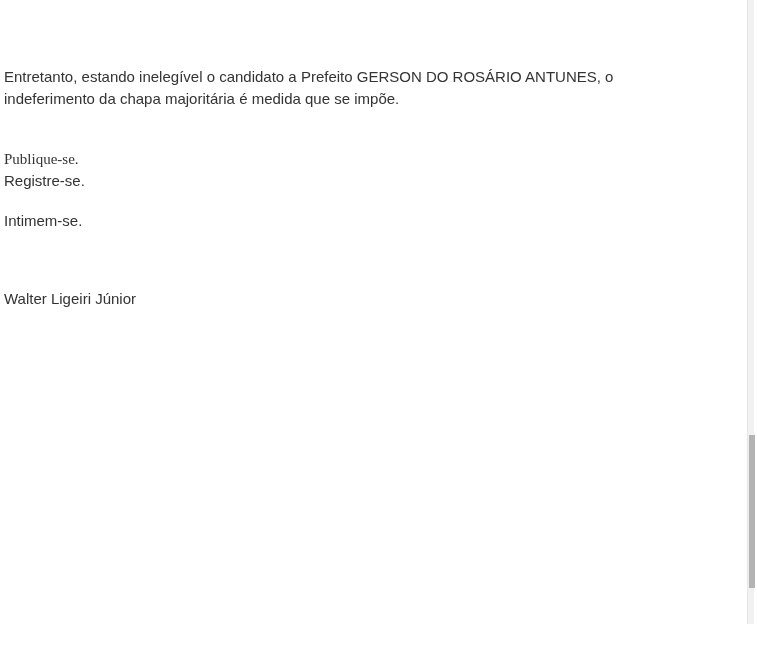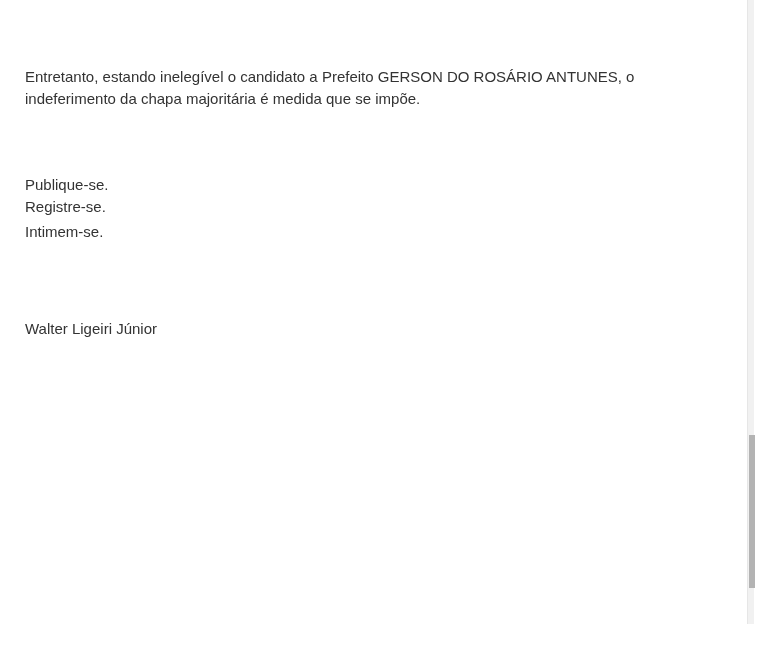--- a/index.html
+++ b/index.html
@@ -14,31 +14,31 @@
     width: 757px;
     height: 651px;
     overflow: hidden;
     background: var(--background, #ffffff);
   }
   .doc {
     position: absolute;
     top: 0;
     left: 0;
     width: 747px;
-    padding: 66px 4px 0 25px;
+    padding: 66px 4px 0 4px;
     font-size: 15px;
     line-height: 22px;
   }
   .para { white-space: pre-line; }
   .para-decision { margin-top: 51px; }
-  .order-publish { margin-top: 64px; }
+  .order-publish { margin-top: 38px; font-family: Liberation Serif, serif; }
   .order-register { }
-  .order-notify { margin-top: 3px; }
+  .order-notify { margin-top: 18px; }
   .dateline { margin-top: 55px; }
-  .signature { margin-top: 75px; }
+  .signature { margin-top: 56px; }
   .scroll-track {
     position: absolute;
     top: 0;
     left: 747px;
     width: 7px;
     height: 624px;
     background: var(--scrollbar-track, #f1f1f1);
     border-left: 1px solid var(--scrollbar-track-border, #e6e6e6);
   }
   .scroll-thumb {

